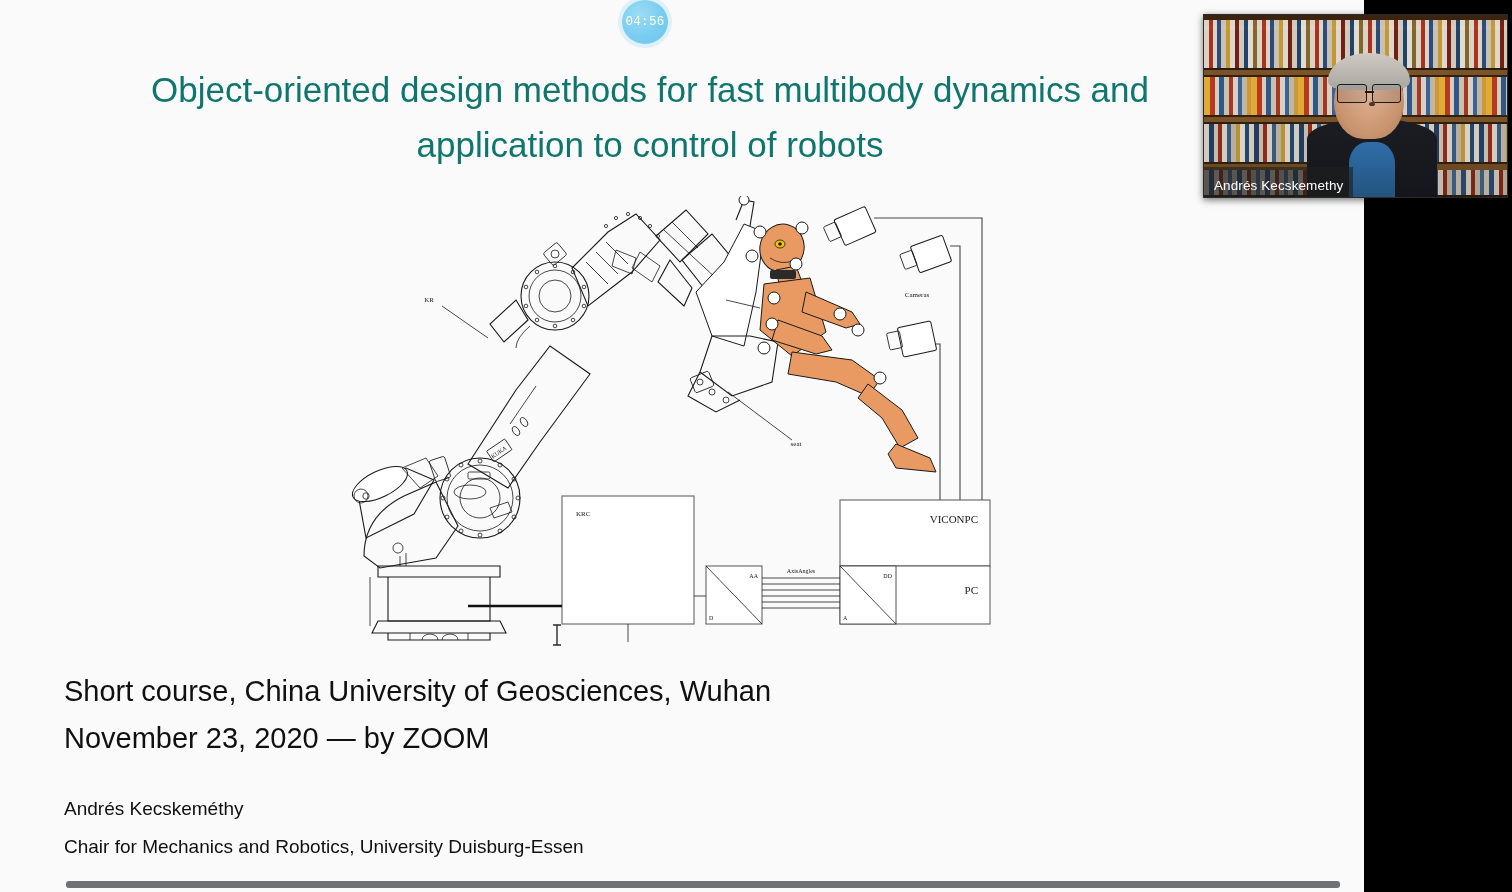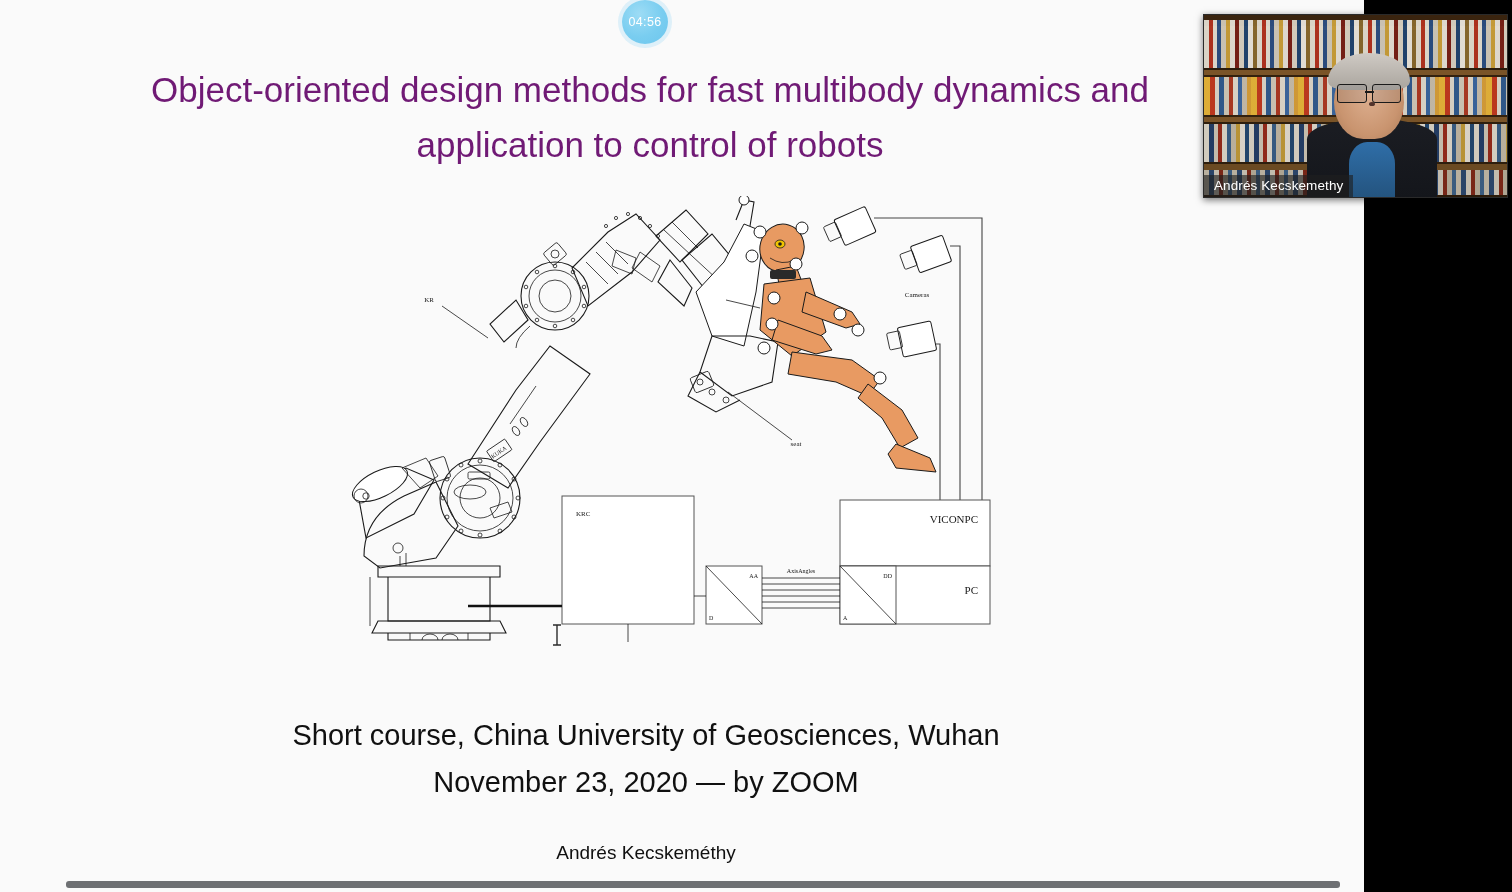--- a/index.html
+++ b/index.html
@@ -26,38 +26,37 @@
   
   #timer-badge{
     position:absolute;left:622px;top:0px;width:46px;height:44px;
     border-radius:50%;
     background:radial-gradient(circle at 38% 32%, #9ddcf5 0%, #79cdf0 55%, #6cc6ee 100%);
     box-shadow:0 0 0 4px rgba(170,220,245,.35);
     display:flex;align-items:center;justify-content:center;
     color:#ffffff;font-size:12.5px;letter-spacing:.3px;
     z-index:40;
   }
-  #timer-badge .t{font-family:Liberation Sans, sans-serif;}
+  #timer-badge .t{font-family:Liberation Mono, monospace;}
 
   
   .slide-title{
     position:absolute;left:60px;top:62px;width:1180px;
     text-align:center;
-    font-size:35px;line-height:55px;color:#701a75;
+    font-size:35px;line-height:55px;color:#0f766e;
     font-family:"Liberation Sans", sans-serif;
     font-weight:400;
     white-space:pre-line;
   }
 
   
   .slide-sub{
-    position:absolute;left:56px;width:1180px;text-align:center;
+    position:absolute;left:64px;width:1180px;
     color:#101010;font-family:"Liberation Sans", sans-serif;font-weight:400;
     white-space:pre-line;
-    margin-top:44px;
   }
   #course-line{top:668px;font-size:29px;line-height:47px;}
   #author-line{top:790px;font-size:19px;line-height:38px;}
 
   
   #figure{
     position:absolute;left:340px;top:196px;width:680px;height:450px;
   }
   #figure svg{display:block;width:680px;height:450px;}
 
@@ -151,21 +150,21 @@
   .glasses .bridge{
     position:absolute;left:43%;top:42%;width:14%;height:1.6px;background:#1a1a1a;
   }
   .mouth{
     position:absolute;left:50%;top:54%;width:8%;height:5%;
     background:#53342c;border-radius:50%;
   }
   
   #video-name-label{
     position:absolute;left:0;bottom:0;
-    padding:3px 10px 4px 10px;
+    padding:11px 10px 4px 10px;
     background:rgba(30,30,30,.62);
     color:#ffffff;font-size:13.5px;
     font-family:"Liberation Sans", sans-serif;
     letter-spacing:.1px;
     z-index:5;
   }
 </style>
 </head>
 <body>
 

